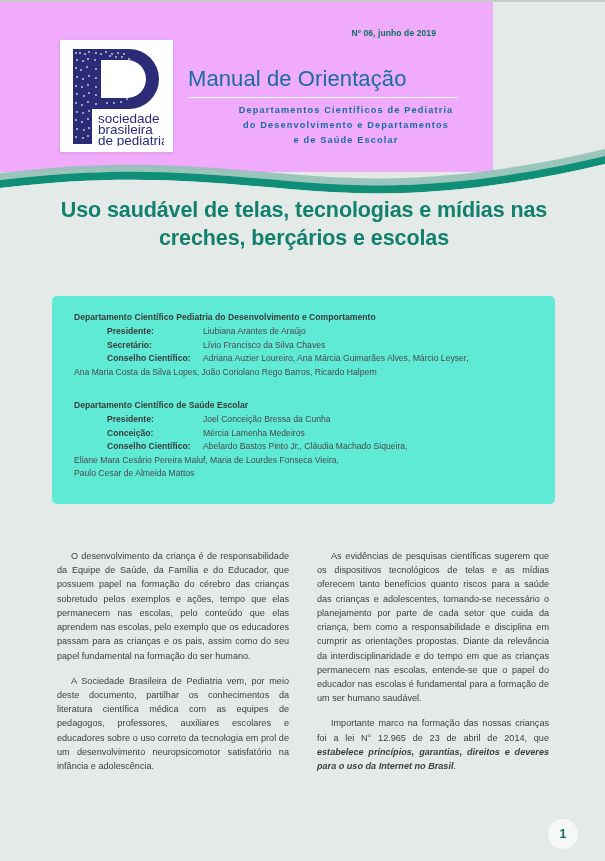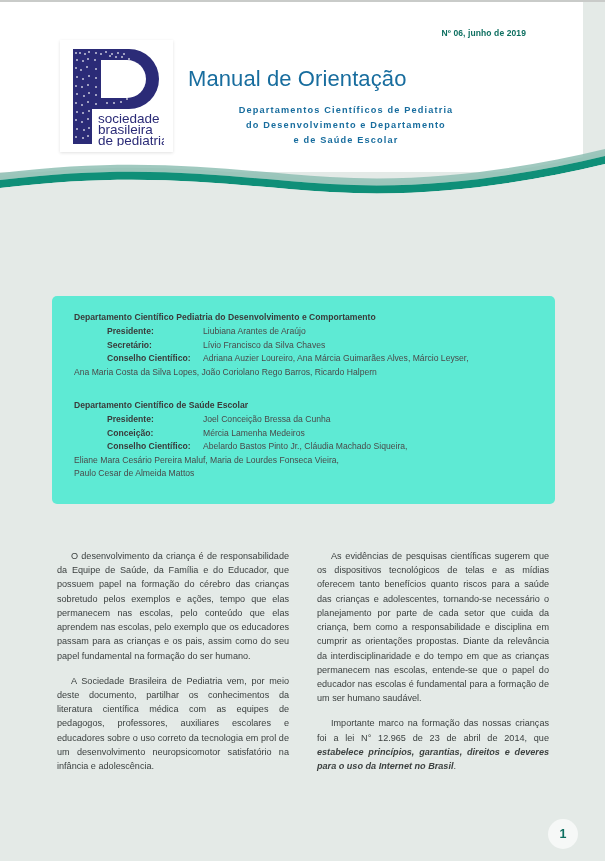--- a/index.html
+++ b/index.html
@@ -21,23 +21,23 @@
     width: 605px;
     height: 861px;
     background: #e4eae7;
     overflow: hidden;
   }
 
   
   .header-band {
     position: absolute;
     top: 0; left: 0;
-    width: 583px;
+    width: 493px;
     height: 172px;
-    background: #ffffff;
+    background: #f0abfc;
   }
   .header-topline {
     position: absolute;
     top: 0; left: 0;
     width: 605px;
     height: 2px;
     background: #c9cbc9;
   }
 
   .issue-line {
@@ -306,32 +306,33 @@
           <text x="27" y="87" font-family="Liberation Sans, sans-serif" font-size="13.5" fill="#2b2b77">brasileira</text>
           <text x="27" y="98" font-family="Liberation Sans, sans-serif" font-size="13.5" fill="#2b2b77">de pediatria</text>
         </svg>
       </div>
     </div>
 
     <div class="header-title">Manual de Orientação</div>
     <div class="header-rule"></div>
     <div class="header-sub">
       <div>Departamentos Científicos de Pediatria</div>
-      <div>do Desenvolvimento e Departamento</div>
+      <div>do Desenvolvimento e Departamentos</div>
       <div>e de Saúde Escolar</div>
     </div>
   </div>
 
   <svg class="wave" viewBox="0 0 605 60" preserveAspectRatio="none" xmlns="http://www.w3.org/2000/svg">
     <path d="M0 36 C150 18 230 34 330 40 C430 46 520 32 605 12 L605 60 L0 60 Z" fill="#d5e4de"></path>
     <path d="M0 33 C150 15 230 31 330 37 C430 43 520 29 605 9 L605 16 C520 36 430 50 330 44 C230 38 150 22 0 40 Z" fill="#8fc0b4" opacity="0.85"></path>
     <path d="M0 40 C150 22 230 38 330 44 C430 50 520 36 605 16 L605 24 C520 44 430 58 330 52 C230 46 150 30 0 48 Z" fill="#0f8f78"></path>
     <path d="M0 48 C150 30 230 46 330 52 C430 58 520 44 605 24 L605 60 L0 60 Z" fill="#e4eae7"></path>
   </svg>
 
+  <div class="doc-title">Uso saudável de telas, tecnologias e mídias nas creches, berçários e escolas</div>
 
   <div class="info-box">
 
     <div class="dept-block dept-1">
       <div class="dept-heading">Departamento Científico Pediatria do Desenvolvimento e Comportamento</div>
 
       <div class="dept-row">
         <div class="dept-label">Presidente:</div>
         <div class="dept-value">Liubiana Arantes de Araújo</div>
       </div>

